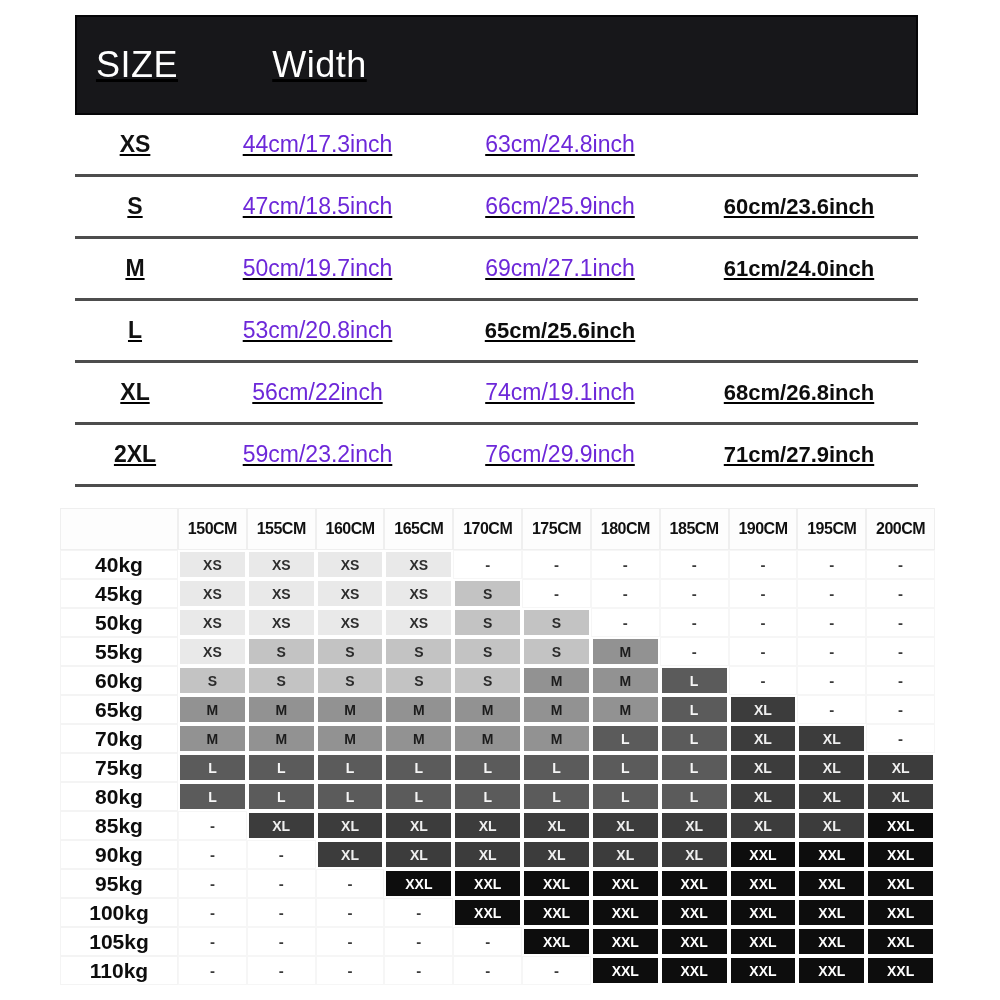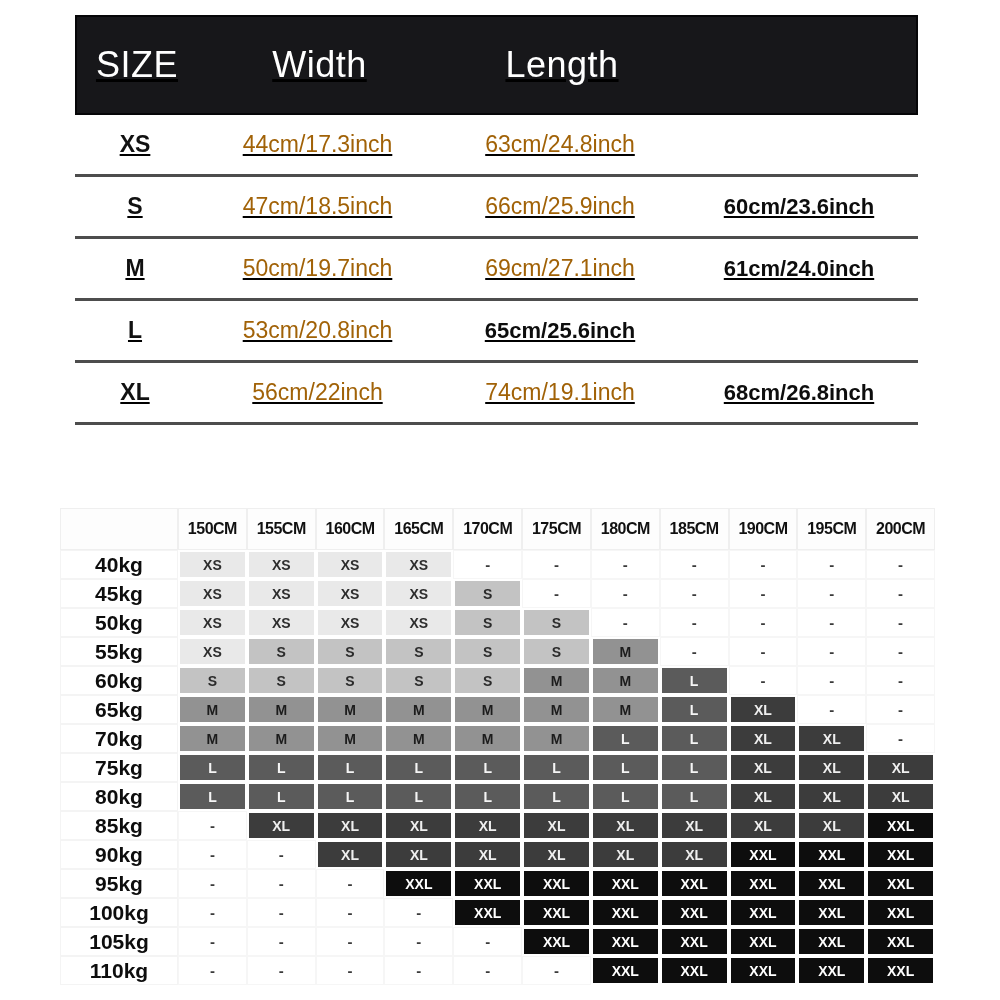--- a/index.html
+++ b/index.html
@@ -36,21 +36,21 @@
   .trow {
     display: grid;
     grid-template-columns: 120px 245px 240px 238px;
     height: 62px;
     align-items: center;
     border-bottom: 3px solid #4d4d4d;
     background: #fff;
   }
   .trow .cell { text-align: center; }
   .trow .size   { font-size: 23px; font-weight: bold; color: #111; }
-  .trow .width, .trow .length { font-size: 23px; color: #a16207; }
+  .trow .width, .trow .length { font-size: 23px; color: #6d28d9; }
   .trow .sleeve { font-size: 22px; font-weight: bold; color: #0d0d0d; }
 
   
   .fit-matrix {
     position: absolute;
     left: 60px; top: 508px;
     width: 875px;
   }
   .mgrid {
     display: grid;
@@ -85,21 +85,20 @@
 </style>
 </head>
 <body>
 
 <div class="page">
 
   <div class="size-table">
     <div class="size-header">
       <div class="hcell">SIZE</div>
       <div class="hcell">Width</div>
-      <div class="hcell">Length</div>
     </div>
     <div>
         <div class="trow">
           <div class="cell size">XS</div>
           <div class="cell width">44cm/17.3inch</div>
           <div class="cell length">63cm/24.8inch</div>
         </div>
         <div class="trow">
           <div class="cell size">S</div>
           <div class="cell width">47cm/18.5inch</div>
@@ -115,20 +114,26 @@
         <div class="trow">
           <div class="cell size">L</div>
           <div class="cell width">53cm/20.8inch</div>
           <div class="cell sleeve">65cm/25.6inch</div>
         </div>
         <div class="trow">
           <div class="cell size">XL</div>
           <div class="cell width">56cm/22inch</div>
           <div class="cell length">74cm/19.1inch</div>
           <div class="cell sleeve">68cm/26.8inch</div>
+        </div>
+        <div class="trow">
+          <div class="cell size">2XL</div>
+          <div class="cell width">59cm/23.2inch</div>
+          <div class="cell length">76cm/29.9inch</div>
+          <div class="cell sleeve">71cm/27.9inch</div>
         </div>
       </div>
   </div>
 
   <div class="fit-matrix">
     <div class="mgrid">
       <div class="mcorner mhead"></div>
     <div class="mhead">150CM</div>
         <div class="mhead">155CM</div>
         <div class="mhead">160CM</div>

